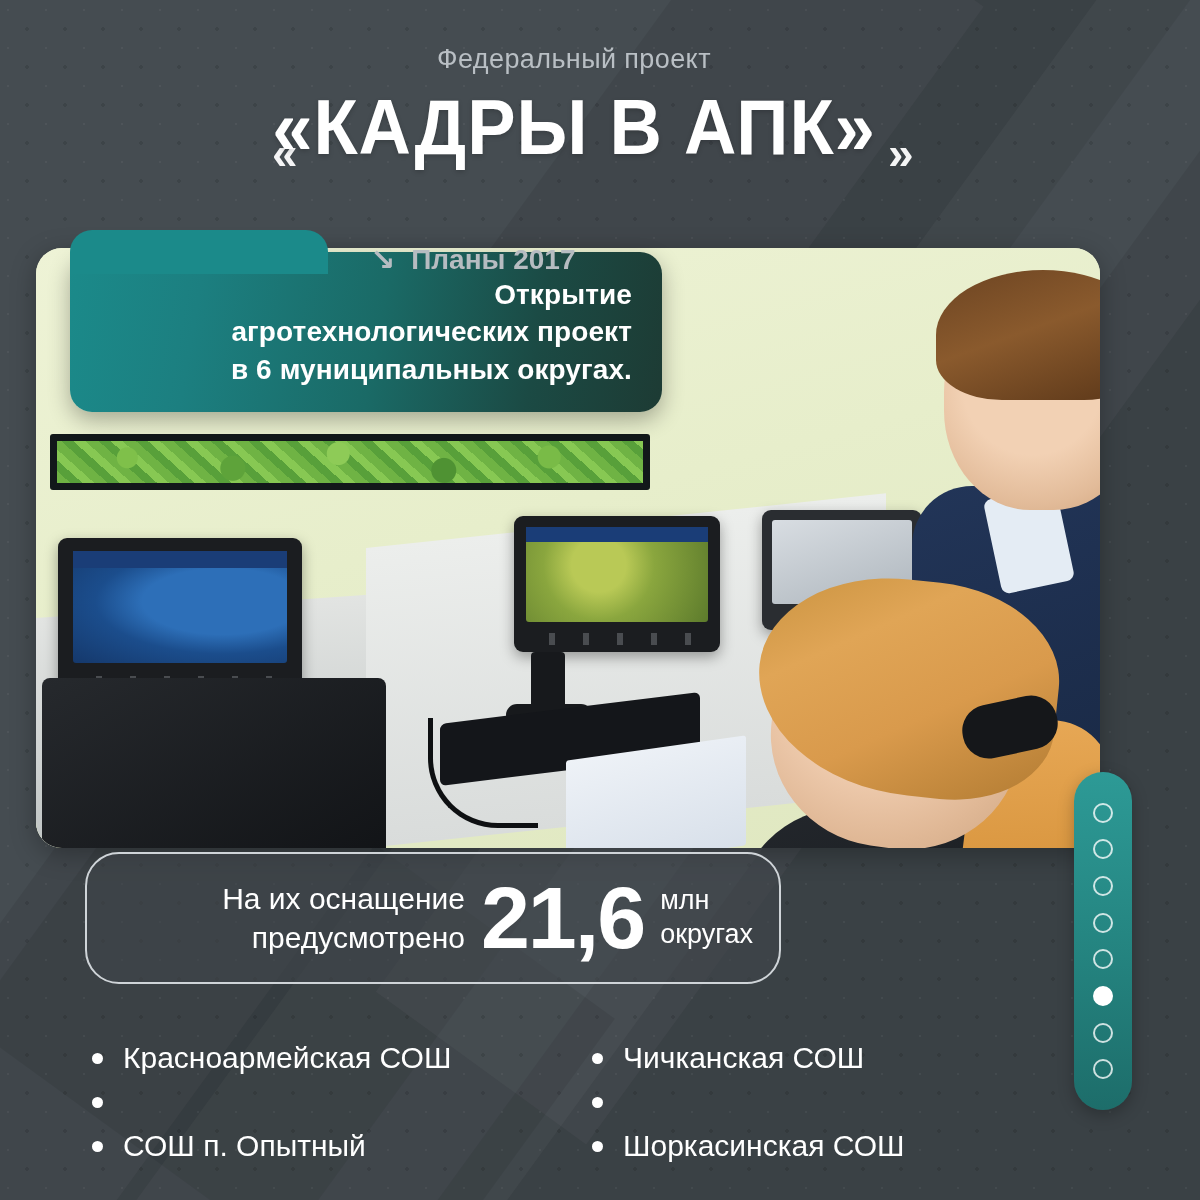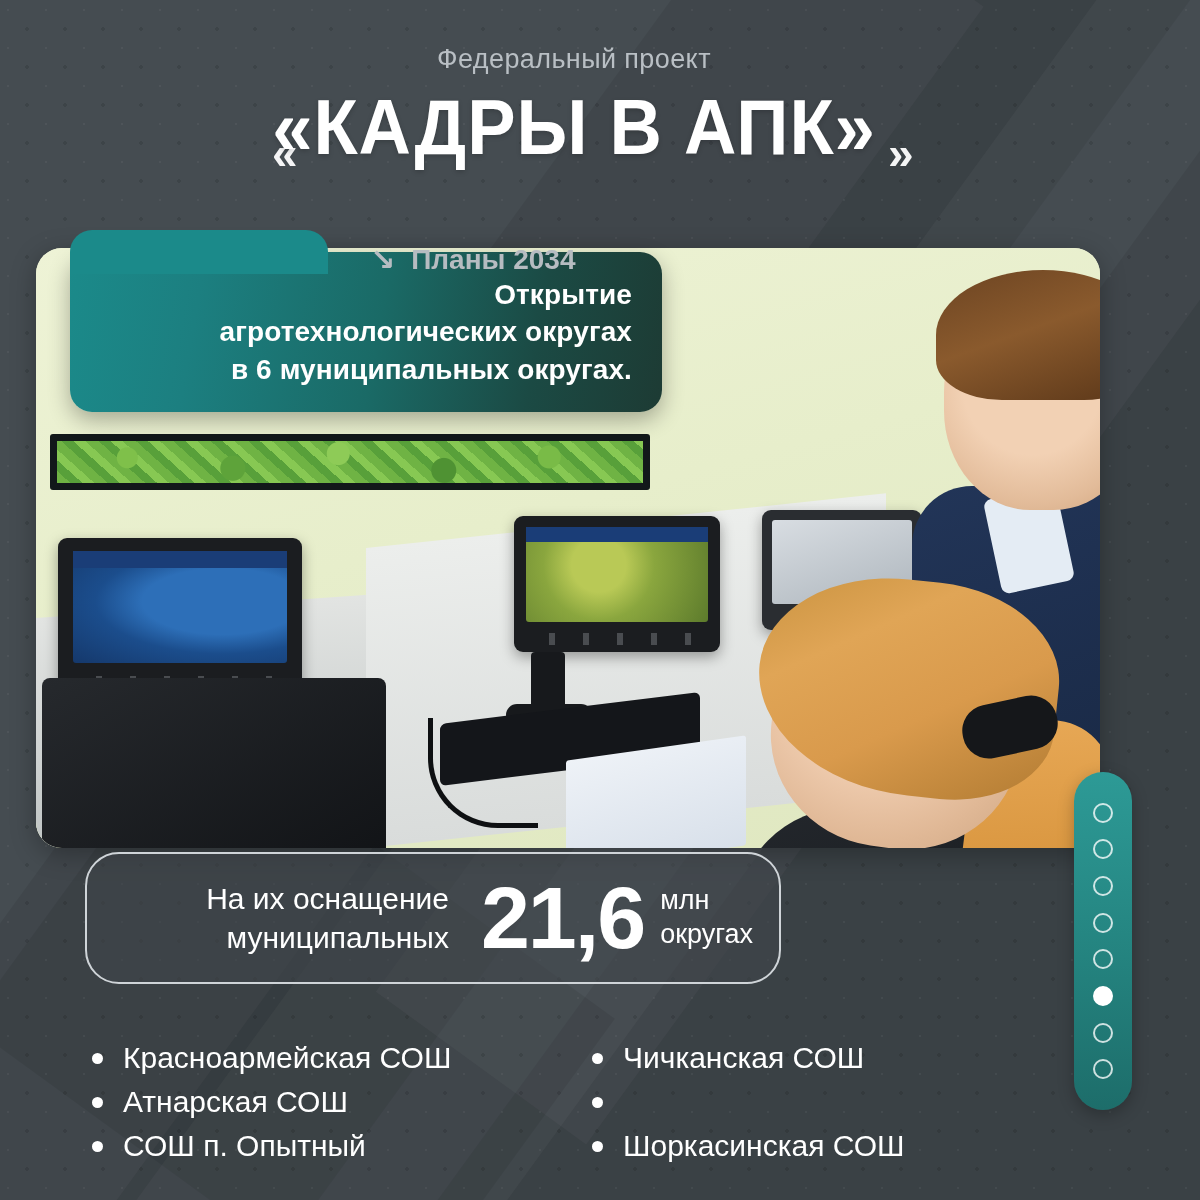--- a/index.html
+++ b/index.html
@@ -184,21 +184,21 @@
 
   
   .statcard{
     position:absolute; left:85px; top:852px; width:696px; height:132px;
     border:2px solid #cfd4d8; border-radius:34px; z-index:8;
     display:flex; align-items:center; justify-content:flex-end;
     padding:0 26px 0 30px; gap:16px;
     background:rgba(63,70,75,.55);
   }
   .stat-label{ color:#fff; font-size:30px; line-height:1.3; text-align:right; white-space:pre-line; }
-  .stat-num{ color:#fff; font-size:88px; font-weight:700; letter-spacing:-2px; line-height:.9;margin-left:16px; }
+  .stat-num{ color:#fff; font-size:88px; font-weight:700; letter-spacing:-2px; line-height:.9; }
   .stat-unit{ color:#fff; font-size:27px; line-height:1.25; white-space:pre-line; }
 
   
   .schools{
     position:absolute; left:92px; top:1036px; width:960px; z-index:8;
     display:grid; grid-template-columns:500px 460px; column-gap:0; row-gap:0;
   }
   .school{
     display:flex; align-items:center; gap:20px; height:44px;
     color:#fff; font-size:30px; font-weight:400;
@@ -281,49 +281,48 @@
     <div class="girl-head"></div>
     <div class="girl-hair"></div>
     <div class="girl-tie"></div>
   </div>
 
   <div class="chev chev-l">«</div>
   <div class="chev chev-r">»</div>
 
   <div class="plans">
     <span class="arr">↘</span>
-    <span>Планы 2034</span>
+    <span>Планы 2017</span>
   </div>
 
   <div class="callout">
     <div class="callout-line">Открытие</div>
-    <div class="callout-line">агротехнологических округах</div>
+    <div class="callout-line">агротехнологических проект</div>
     <div class="callout-line">в 6 муниципальных округах.</div>
   </div>
 
   <div class="statcard">
     <div class="stat-label">На их оснащение
-муниципальных</div>
+предусмотрено</div>
     <div class="stat-num">21,6</div>
     <div class="stat-unit">млн
 округах</div>
   </div>
 
   <div class="schools">
     <div class="school">
       <span class="dot"></span>
       <span>Красноармейская СОШ</span>
     </div>
     <div class="school">
       <span class="dot"></span>
       <span>Чичканская СОШ</span>
     </div>
     <div class="school">
       <span class="dot"></span>
-      <span>Атнарская СОШ</span>
     </div>
     <div class="school">
       <span class="dot"></span>
     </div>
     <div class="school">
       <span class="dot"></span>
       <span>СОШ п. Опытный</span>
     </div>
     <div class="school">
       <span class="dot"></span>

